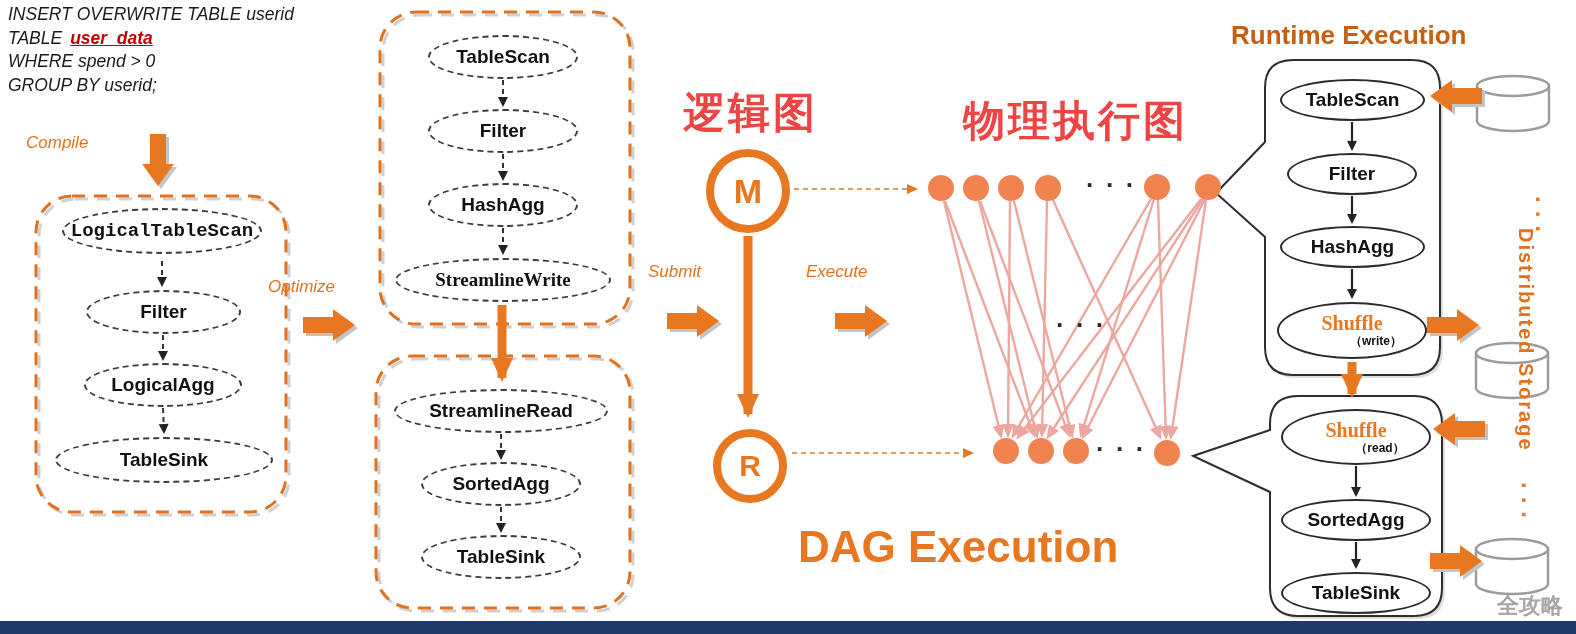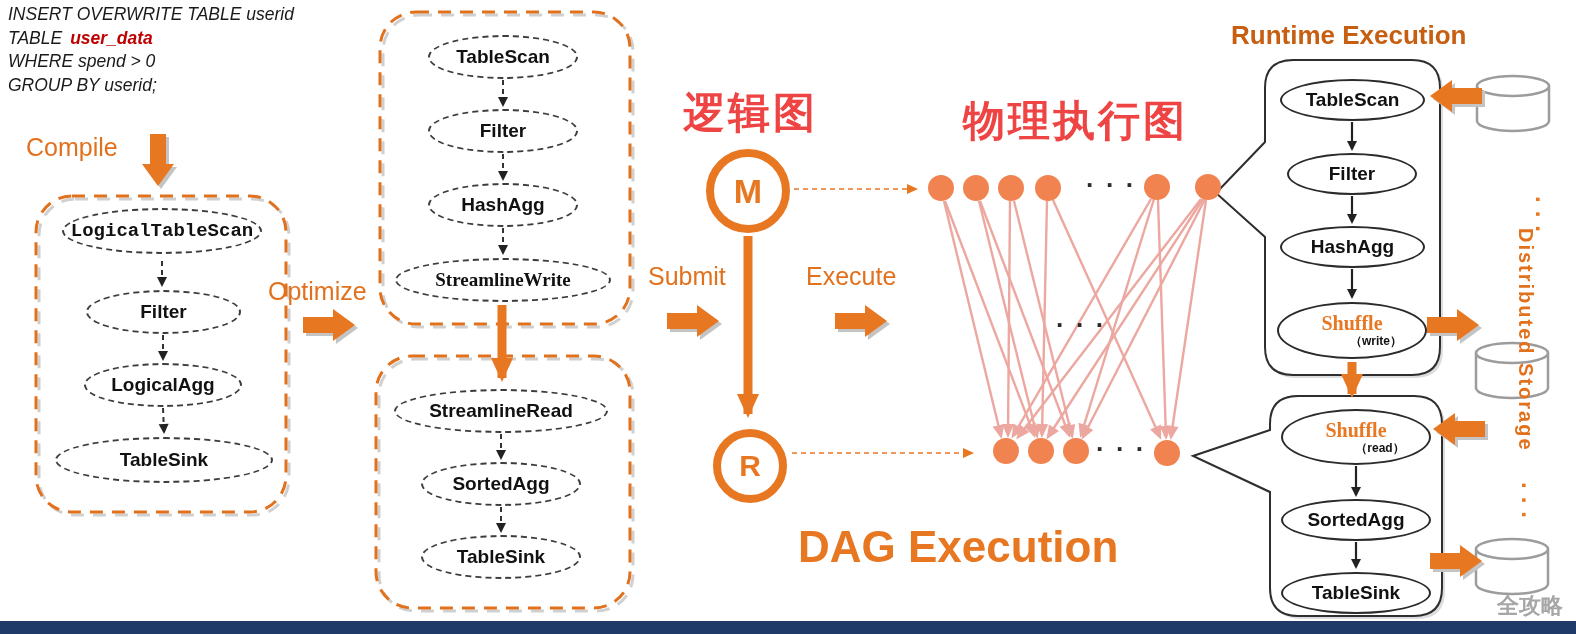--- a/index.html
+++ b/index.html
@@ -3,23 +3,23 @@
 <meta charset="utf-8">
 <style>
   * { margin:0; padding:0; box-sizing:border-box; }
   html,body { background:#ffffff; }
   body { font-family:"Liberation Sans", sans-serif; }
   #canvas { position:relative; width:1576px; height:634px; background:#fff; overflow:hidden; }
   #layer { position:absolute; left:0; top:0; z-index:1; }
 
   #sql { position:absolute; left:8px; top:3px; font-style:italic; font-size:17.5px;
          line-height:23.5px; color:#1a1a1a; z-index:3; font-weight:500; }
-  #sql .tbl { color:#C00000; font-weight:bold; margin-left:8px; }
-
-  .stage-label { position:absolute; color:#E2711D; font-size:25px; z-index:3; }
+  #sql .tbl { color:#C00000; font-weight:bold; margin-left:8px;text-decoration:underline; }
+
+  .stage-label { position:absolute; color:#E2711D; font-size:17px; z-index:3;font-style:italic; }
   .heading-cjk { position:absolute; color:#ef4444; font-size:42px; font-weight:600;
                  letter-spacing:3px; z-index:3;font-family:Liberation Mono, monospace; }
 
   .node { position:absolute; background:#fff; border-radius:50%; display:flex;
           align-items:center; justify-content:center; font-weight:bold; font-size:19px;
           color:#111; z-index:2; text-align:center; }
   .dashed { border:2px dashed #3c3c3c; }
   .solid  { border:2px solid #2b2b2b; }
 
   .shuffle-main { color:#E87722; font-size:20px; line-height:21px; font-weight:bold;font-family:Liberation Serif, serif; }

